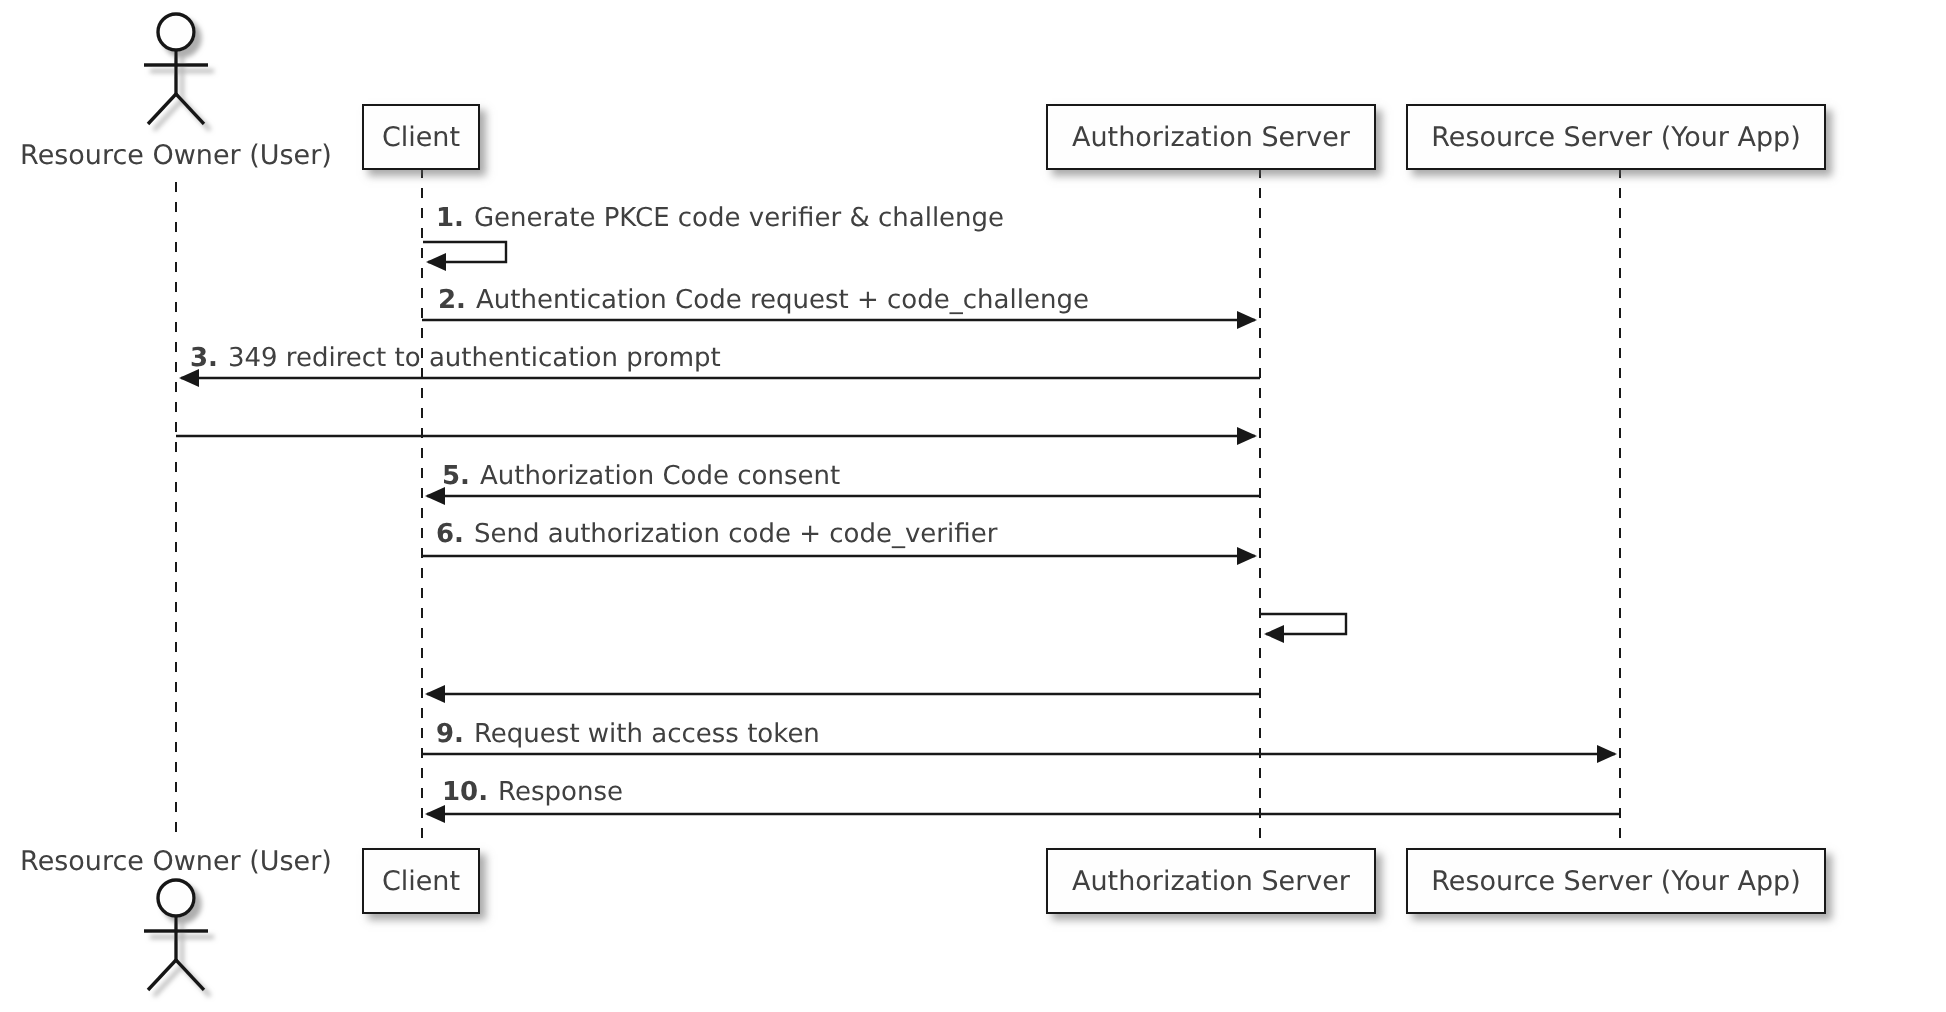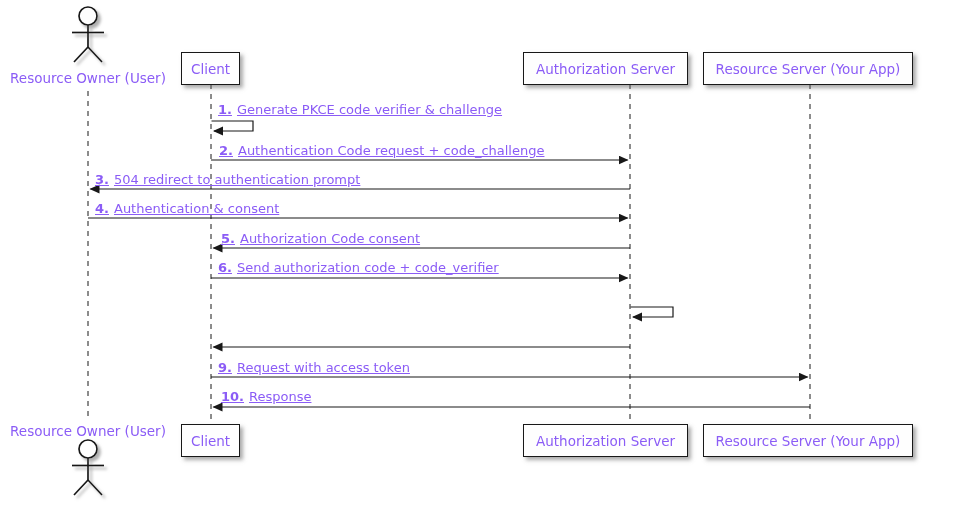--- a/index.html
+++ b/index.html
@@ -1,31 +1,31 @@
 <!DOCTYPE html>
 <html><head>
 <meta charset="utf-8">
 <style>
   html,body{margin:0;padding:0;background:#fff;}
   #canvas{
     position:relative;width:973px;height:506px;background:#fff;overflow:hidden;
-    font-family:"DejaVu Sans","Liberation Sans",sans-serif;color:#8b5cf6;
+    font-family:"DejaVu Sans","Liberation Sans",sans-serif;color:#404040;
   }
   #wires{position:absolute;left:0;top:0;width:973px;height:506px;}
   .pbox{
     position:absolute;height:33px;background:#FEFEFE;border:1.6px solid #181818;
     box-shadow:3px 3px 4px rgba(100,100,100,.55);
     display:flex;align-items:center;justify-content:center;
     font-size:13.5px;white-space:nowrap;box-sizing:border-box;
   }
   .actor-label{
     position:absolute;width:170px;text-align:center;font-size:13.5px;white-space:nowrap;
   }
   .msg{
-    position:absolute;font-size:13px;line-height:14px;white-space:nowrap;text-decoration:underline;
+    position:absolute;font-size:13px;line-height:14px;white-space:nowrap;
   }
   .msg .num{font-weight:bold;margin-right:5px;}
   .lifeline{stroke:#181818;stroke-width:1;stroke-dasharray:5,5;}
   .arrow{stroke:#181818;stroke-width:1.2;fill:none;}
   .actor-shape{stroke:#181818;stroke-width:1.7;fill:none;}
   .actor-head{fill:#FEFEFE;}
 </style>
 </head>
 <body>
 
@@ -92,20 +92,19 @@
     </div>
   <div class="pbox" style="left:523px;top:424px;width:165px;">
       <span>Authorization Server</span>
     </div>
   <div class="pbox" style="left:703px;top:424px;width:210px;">
       <span>Resource Server (Your App)</span>
     </div>
 
   <div class="msg" style="left:218px;top:103px;"><span class="num">1.</span><span>Generate PKCE code verifier &amp; challenge</span></div>
   <div class="msg" style="left:219px;top:144px;"><span class="num">2.</span><span>Authentication Code request + code_challenge</span></div>
-  <div class="msg" style="left:95px;top:173px;"><span class="num">3.</span><span>504 redirect to authentication prompt</span></div>
-  <div class="msg" style="left:95px;top:202px;"><span class="num">4.</span><span>Authentication &amp; consent</span></div>
+  <div class="msg" style="left:95px;top:173px;"><span class="num">3.</span><span>349 redirect to authentication prompt</span></div>
   <div class="msg" style="left:221px;top:232px;"><span class="num">5.</span><span>Authorization Code consent</span></div>
   <div class="msg" style="left:218px;top:261px;"><span class="num">6.</span><span>Send authorization code + code_verifier</span></div>
   <div class="msg" style="left:218px;top:361px;"><span class="num">9.</span><span>Request with access token</span></div>
   <div class="msg" style="left:221px;top:390px;"><span class="num">10.</span><span>Response</span></div>
 
 </div>
 
 </body></html>

